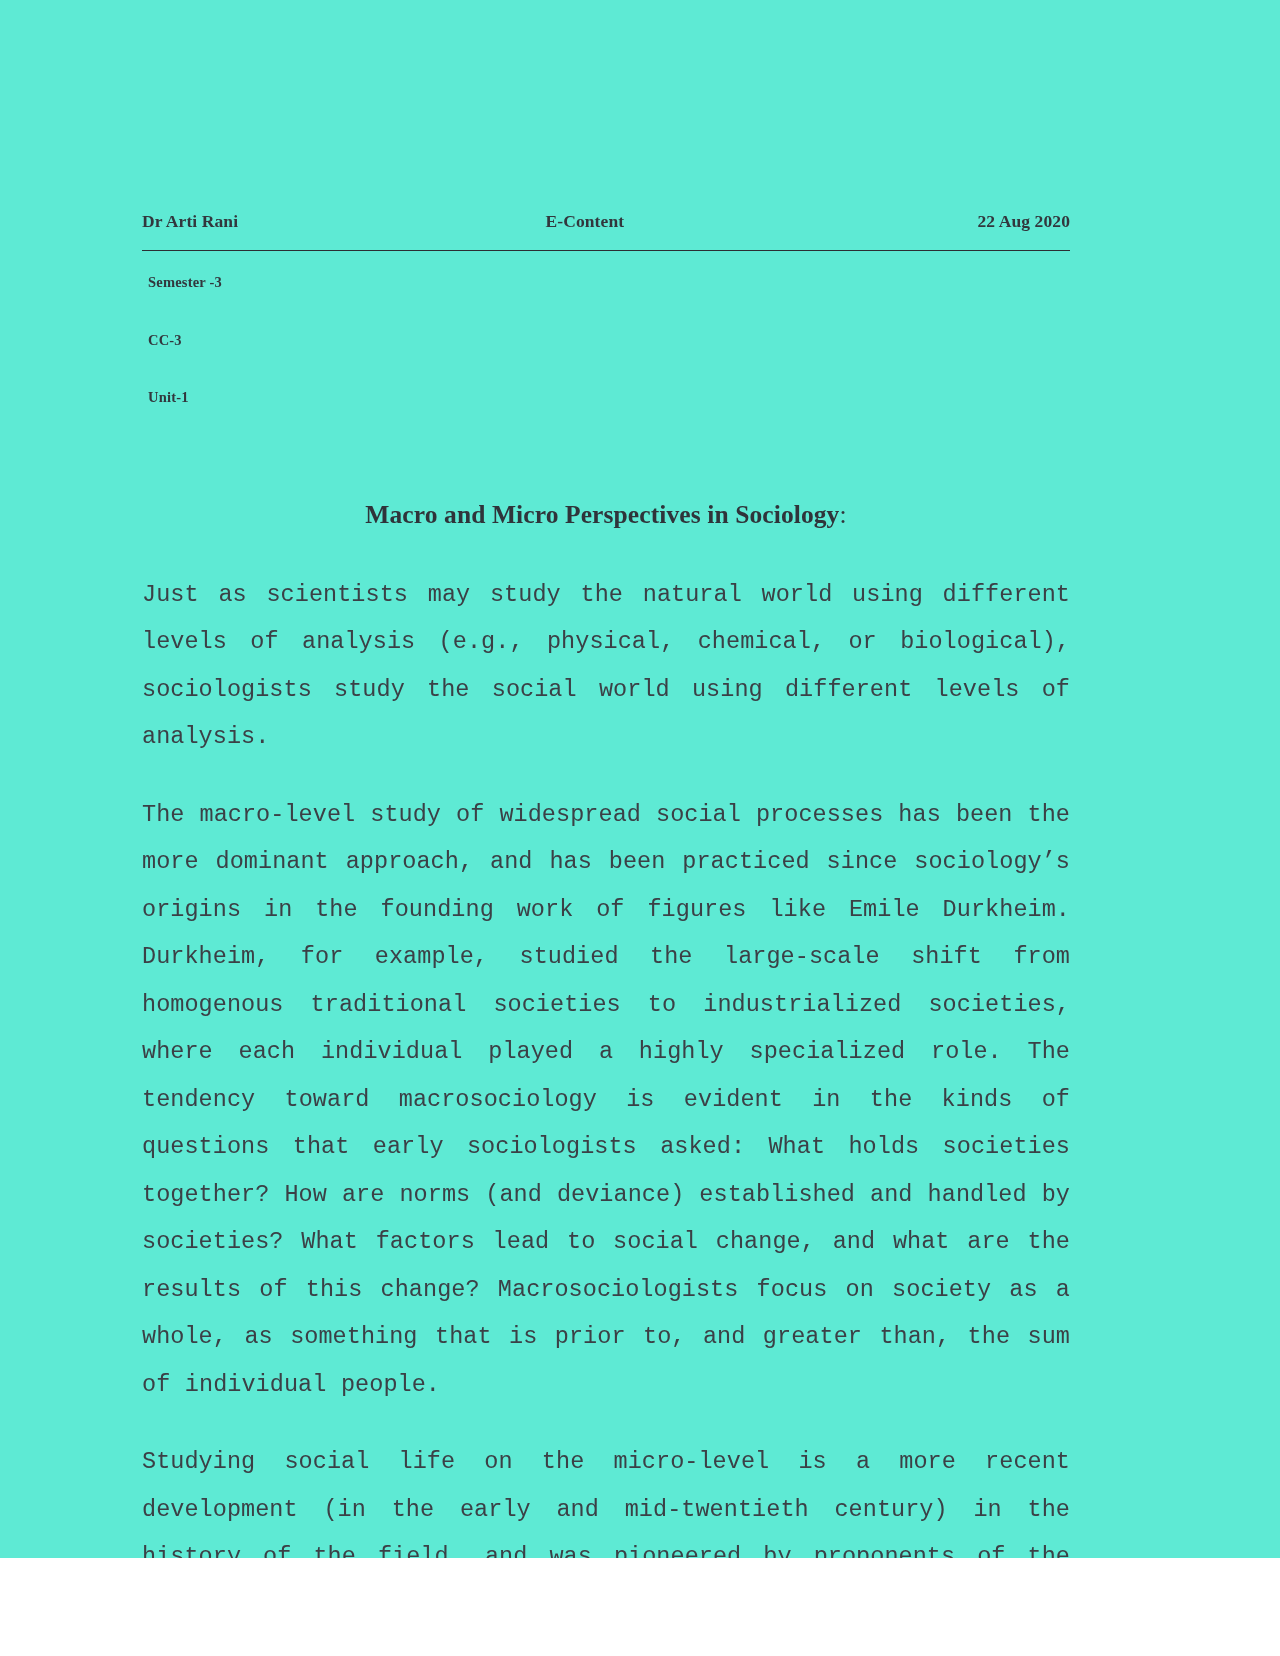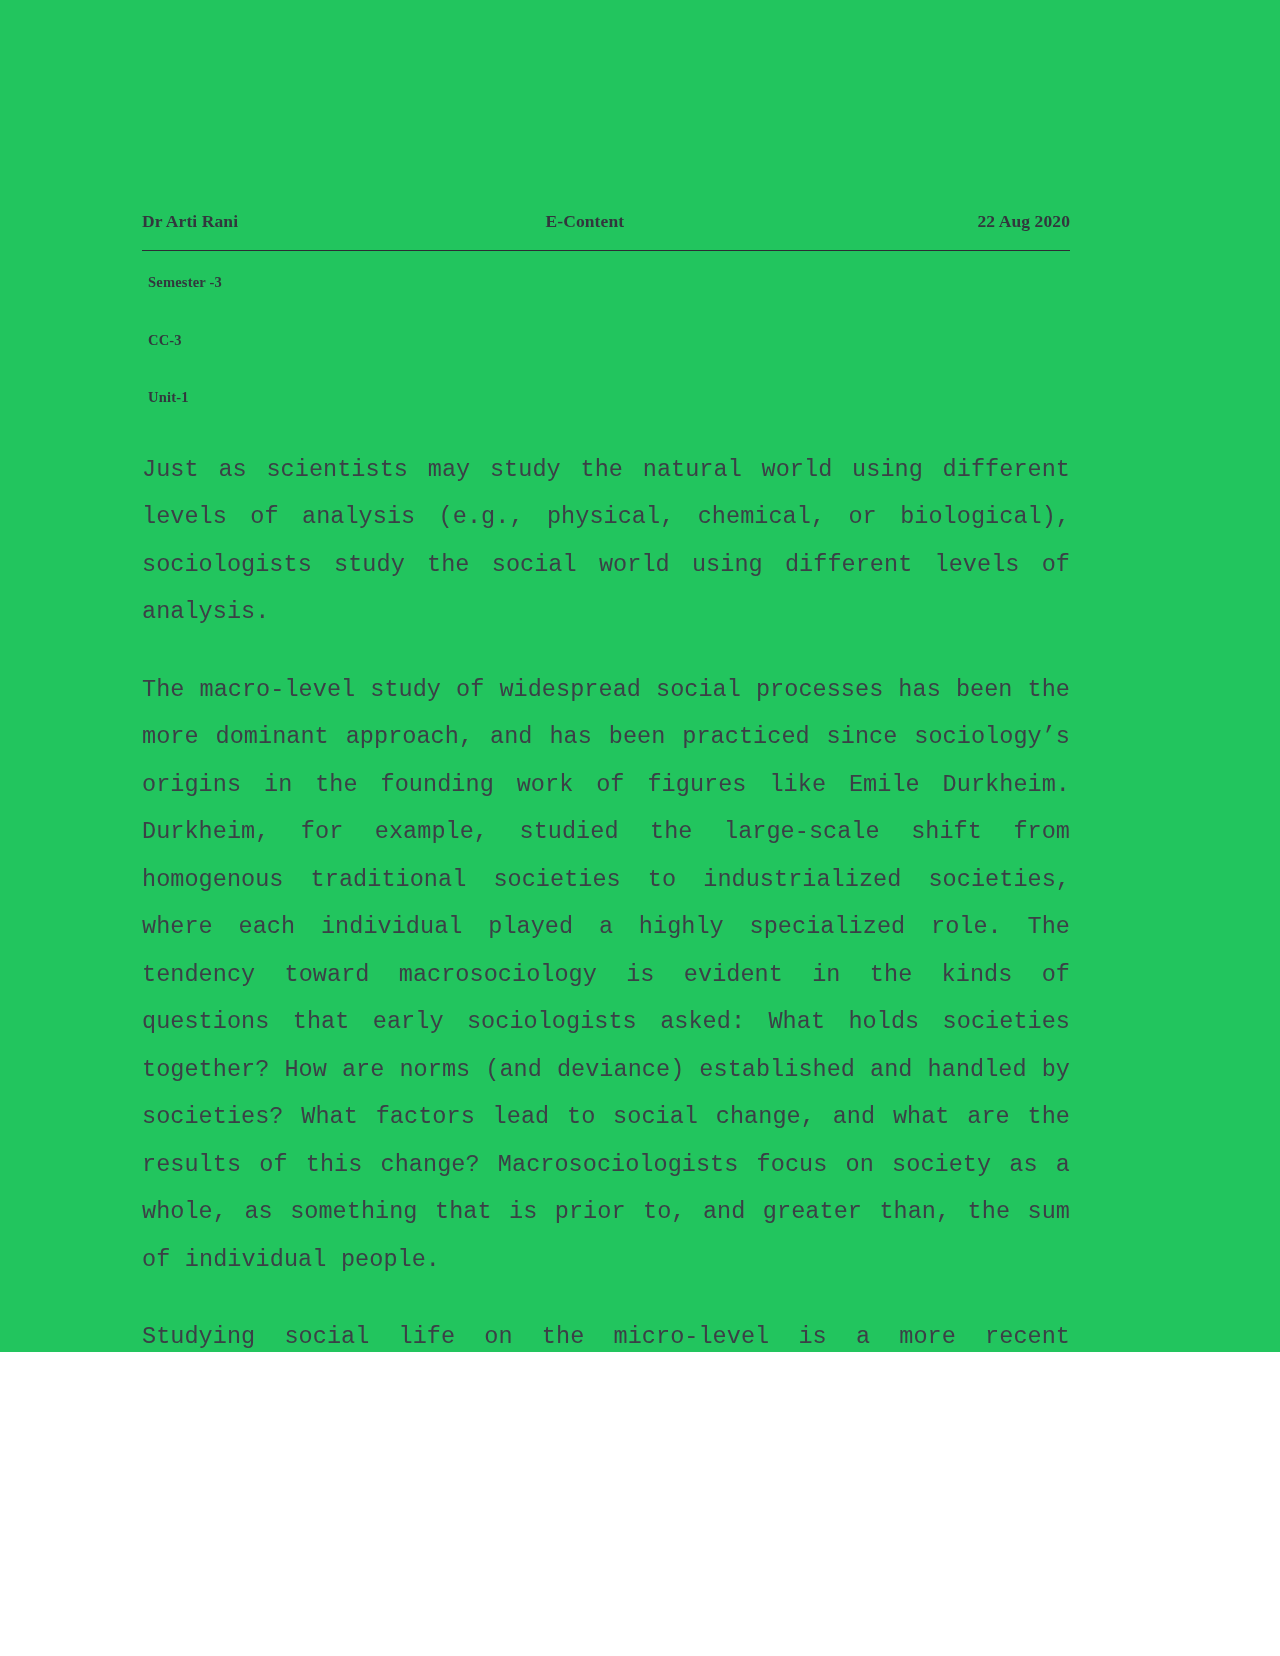--- a/index.html
+++ b/index.html
@@ -3,22 +3,22 @@
 <meta charset="utf-8">
 <style>
   html, body {
     margin: 0;
     padding: 0;
     background: #ffffff;
   }
   .page {
     position: relative;
     width: 1280px;
-    height: 1352px;
-    background: #22c55e;
+    height: 1558px;
+    background: #5eead4;
     box-sizing: border-box;
     overflow: hidden;
     font-family: "Liberation Serif", "DejaVu Serif", serif;
     color: #3a3f45;
   }
 
   .content {
     position: absolute;
     left: 142px;
     top: 0;
@@ -109,20 +109,21 @@
     </div>
 
     <hr class="header-rule">
 
     <div class="meta-block">
       <p class="meta-line">Semester -3</p>
       <p class="meta-line">CC-3</p>
       <p class="meta-line">Unit-1</p>
     </div>
 
+    <h1 class="doc-title"><span>Macro and Micro Perspectives in Sociology</span><span class="title-colon">:</span></h1>
 
     <div class="body-copy">
       <p class="para first-para"> Just    as scientists may study the natural world using different levels of analysis (e.g., physical,  chemical, or biological), sociologists study the social world using different levels of analysis.</p>
       <p class="para">The macro-level study of widespread social processes has been the more dominant approach, and has been practiced since sociology’s origins in the founding work of figures like Emile Durkheim. Durkheim, for example, studied the large-scale shift from homogenous traditional societies to industrialized societies, where each individual played a highly specialized role. The tendency toward macrosociology is evident in the kinds of questions that early sociologists asked: What holds societies together? How are norms (and deviance) established and handled by societies? What factors lead to social change, and what are the results of this change? Macrosociologists focus on society as a whole, as something that is prior to, and greater than, the sum of individual people.</p>
       <p class="para">Studying social life on the micro-level is a more recent development (in the early and mid-twentieth century) in the history of the field, and was pioneered by proponents of the symbolic interactionism perspective, namely George Herbert</p>
     </div>
 
   </div>
 </div>
 

